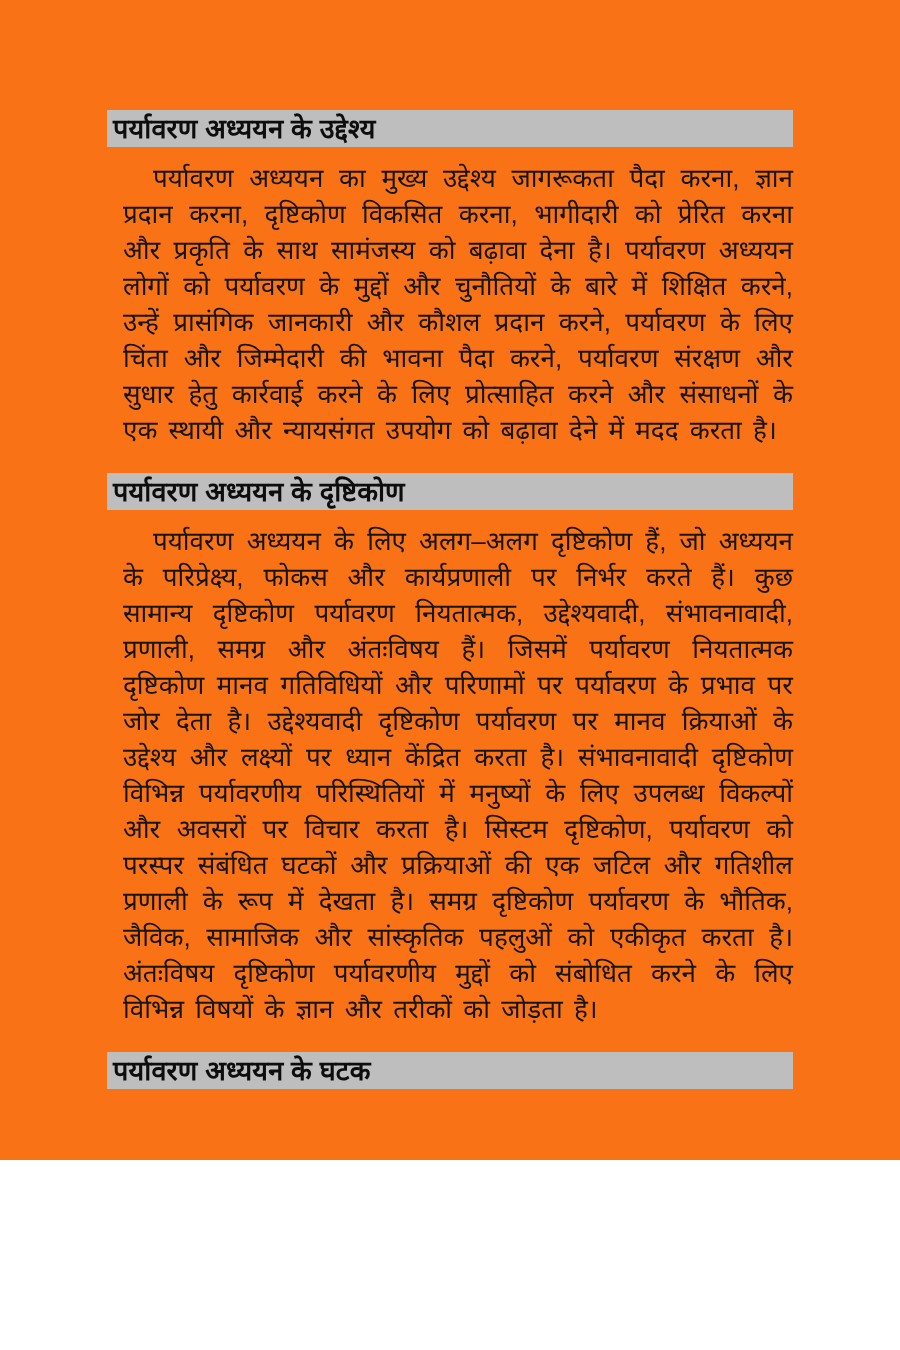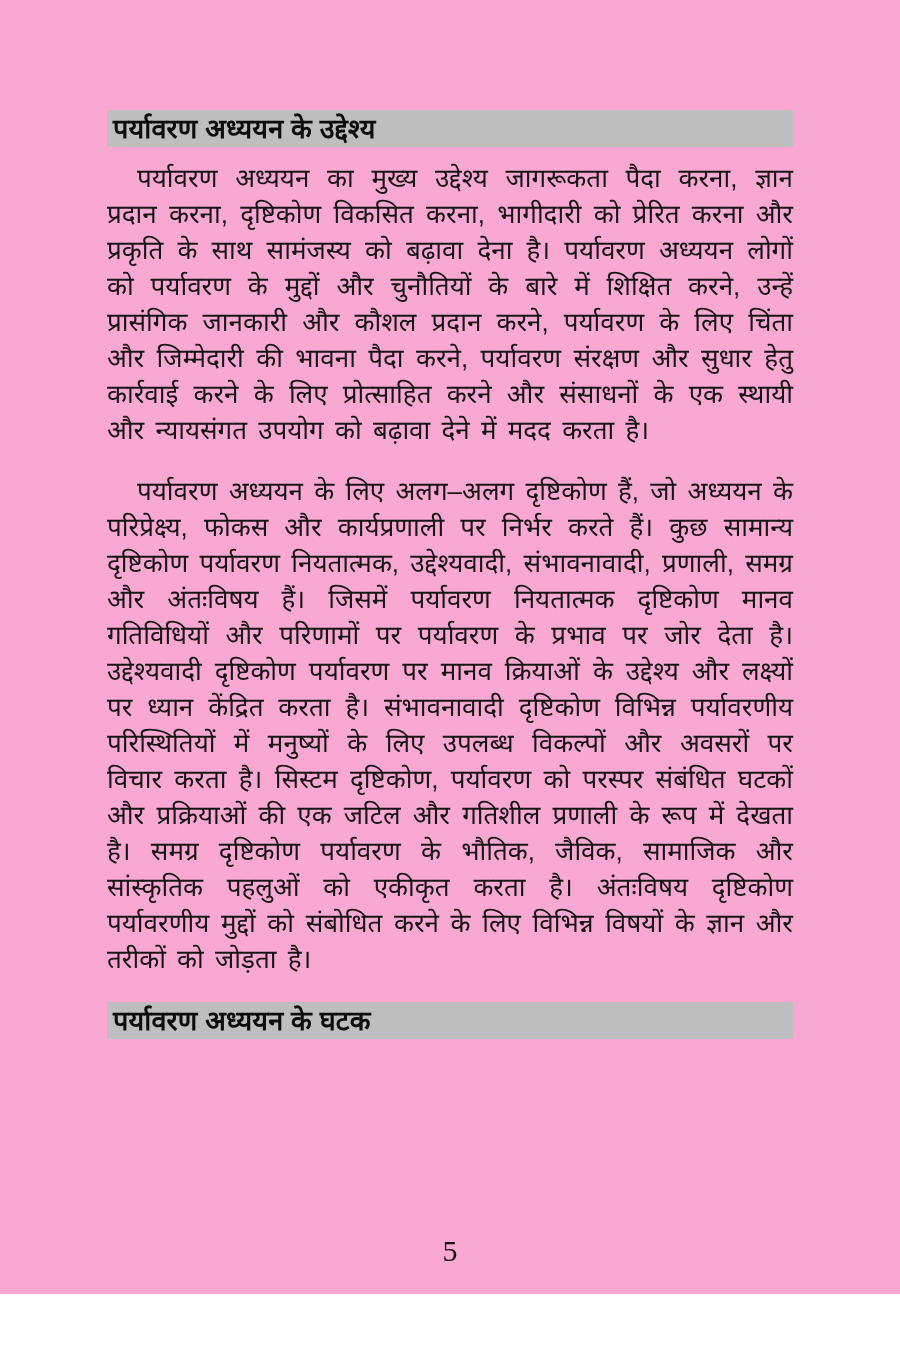--- a/index.html
+++ b/index.html
@@ -4,22 +4,22 @@
 <style>
   * { box-sizing: border-box; }
   html, body {
     margin: 0;
     padding: 0;
     background: #ffffff;
   }
   .page {
     position: relative;
     width: 900px;
-    height: 1294px;
-    background: #f9a8d4;
+    height: 1160px;
+    background: #f97316;
     color: #111111;
     font-family: "Liberation Sans", "DejaVu Sans", sans-serif;
     overflow: hidden;
   }
   .content {
     position: absolute;
     left: 107px;
     top: 110px;
     width: 686px;
   }
@@ -32,21 +32,21 @@
     line-height: 30px;
     padding: 4px 8px 3px 6px;
     letter-spacing: 0.2px;
   }
   .section-body {
     font-size: 26px;
     line-height: 36px;
     text-align: justify;
     text-indent: 30px;
     word-spacing: 4px;
-    margin: 13px 0 25px 0;
+    margin: 13px 0 25px 16px;
     color: #151515;
   }
   .section:last-of-type .section-body {
     margin-bottom: 0;
   }
   .page-number {
     position: absolute;
     top: 1234px;
     left: 0;
     width: 900px;
@@ -61,20 +61,21 @@
 
 <div class="page">
   <div class="content">
 
     <div class="section">
       <div class="section-heading">पर्यावरण अध्ययन के उद्देश्य</div>
       <p class="section-body">पर्यावरण अध्ययन का मुख्य उद्देश्य जागरूकता पैदा करना, ज्ञान प्रदान करना, दृष्टिकोण विकसित करना, भागीदारी को प्रेरित करना और प्रकृति के साथ सामंजस्य को बढ़ावा देना है। पर्यावरण अध्ययन लोगों को पर्यावरण के मुद्दों और चुनौतियों के बारे में शिक्षित करने, उन्हें प्रासंगिक जानकारी और कौशल प्रदान करने, पर्यावरण के लिए चिंता और जिम्मेदारी की भावना पैदा करने, पर्यावरण संरक्षण और सुधार हेतु कार्रवाई करने के लिए प्रोत्साहित करने और संसाधनों के एक स्थायी और न्यायसंगत उपयोग को बढ़ावा देने में मदद करता है।</p>
     </div>
 
     <div class="section">
+      <div class="section-heading">पर्यावरण अध्ययन के दृष्टिकोण</div>
       <p class="section-body">पर्यावरण अध्ययन के लिए अलग–अलग दृष्टिकोण हैं, जो अध्ययन के परिप्रेक्ष्य, फोकस और कार्यप्रणाली पर निर्भर करते हैं। कुछ सामान्य दृष्टिकोण पर्यावरण नियतात्मक, उद्देश्यवादी, संभावनावादी, प्रणाली, समग्र और अंतःविषय हैं। जिसमें पर्यावरण नियतात्मक दृष्टिकोण मानव गतिविधियों और परिणामों पर पर्यावरण के प्रभाव पर जोर देता है। उद्देश्यवादी दृष्टिकोण पर्यावरण पर मानव क्रियाओं के उद्देश्य और लक्ष्यों पर ध्यान केंद्रित करता है। संभावनावादी दृष्टिकोण विभिन्न पर्यावरणीय परिस्थितियों में मनुष्यों के लिए उपलब्ध विकल्पों और अवसरों पर विचार करता है। सिस्टम दृष्टिकोण, पर्यावरण को परस्पर संबंधित घटकों और प्रक्रियाओं की एक जटिल और गतिशील प्रणाली के रूप में देखता है। समग्र दृष्टिकोण पर्यावरण के भौतिक, जैविक, सामाजिक और सांस्कृतिक पहलुओं को एकीकृत करता है। अंतःविषय दृष्टिकोण पर्यावरणीय मुद्दों को संबोधित करने के लिए विभिन्न विषयों के ज्ञान और तरीकों को जोड़ता है।</p>
     </div>
 
     <div class="section">
       <div class="section-heading">पर्यावरण अध्ययन के घटक</div>
     </div>
 
   </div>
 
   <div class="page-number">5</div>

